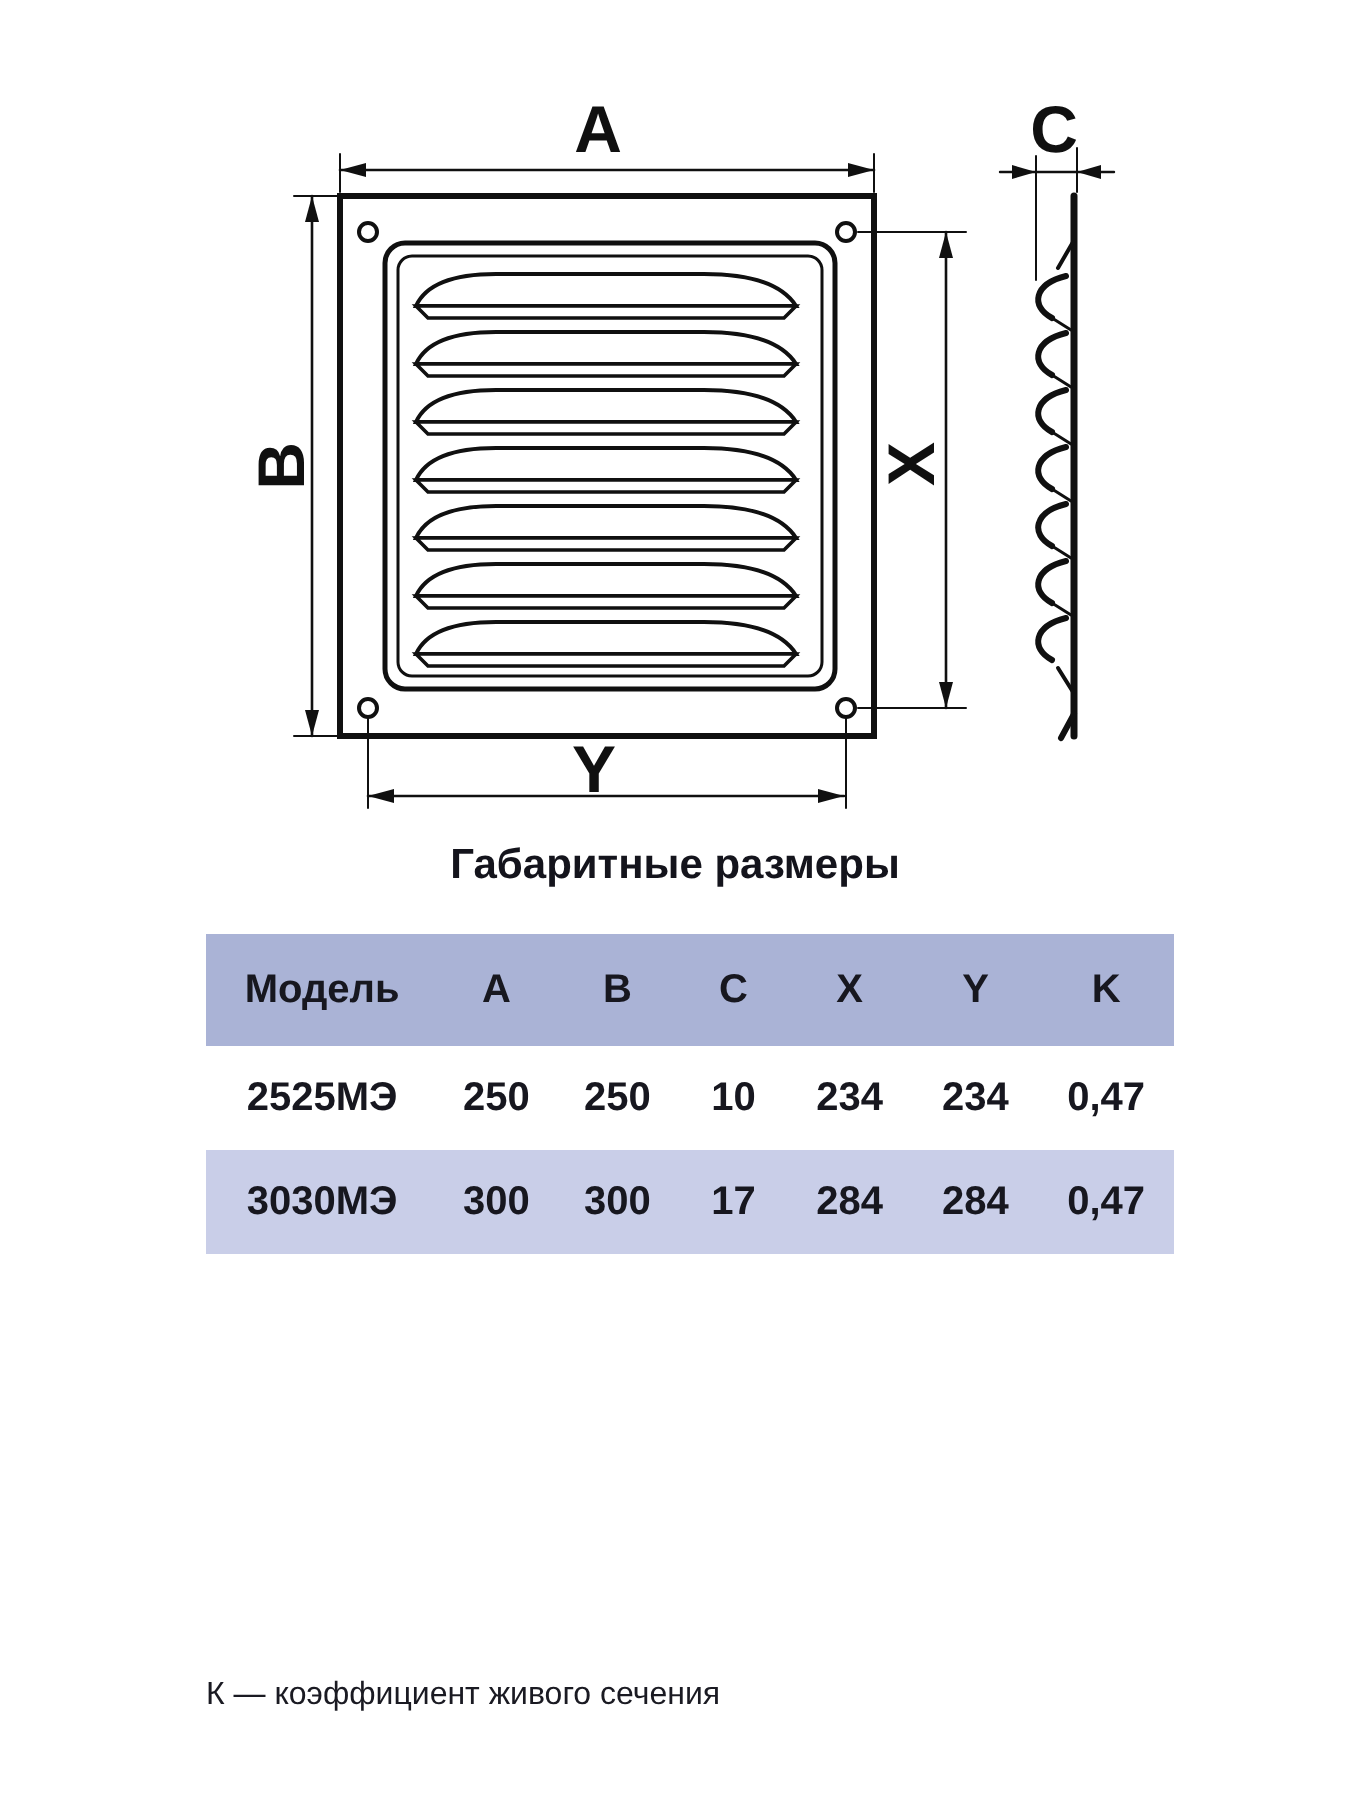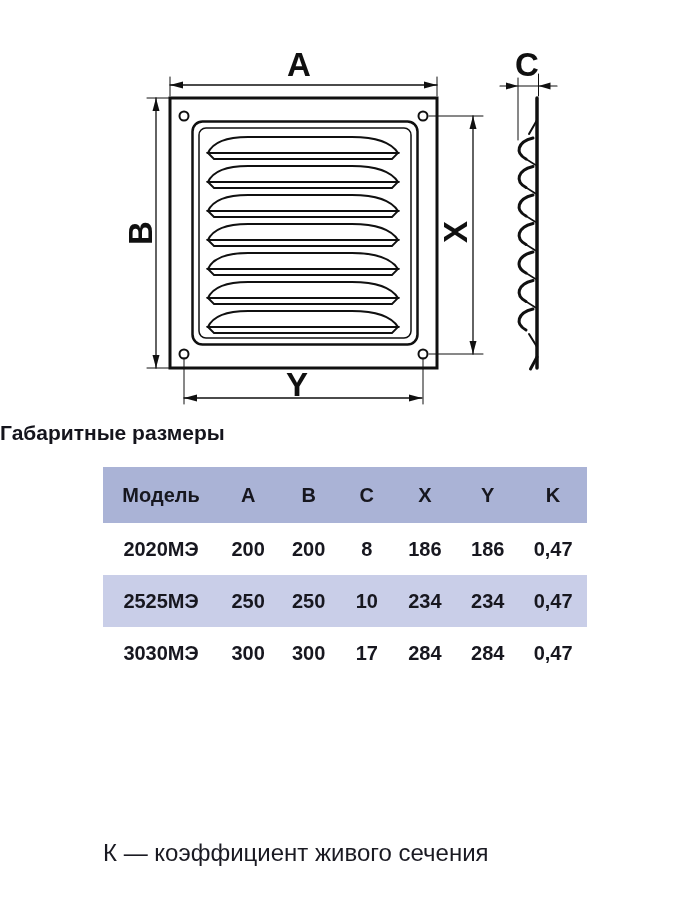--- a/index.html
+++ b/index.html
@@ -1,27 +1,27 @@
 <!DOCTYPE html>
 <html><head>
 <meta charset="utf-8">
 <style>
   html,body{margin:0;padding:0;background:#ffffff;}
   .canvas{position:relative;width:675px;height:900px;background:#ffffff;overflow:hidden;
           font-family:"Liberation Sans",sans-serif;color:#17171f;}
   .diagram{position:absolute;left:0;top:0;}
-  .section-title{position:absolute;left:0;top:421px;width:675px;
+  .section-title{position:absolute;left:0;top:421px;width:675px;text-align:center;
                  font-size:21px;font-weight:bold;color:#14141c;}
   .dim-table{position:absolute;left:103px;top:467px;width:484px;border-collapse:collapse;
              table-layout:fixed;font-size:20px;font-weight:600;color:#17171f;}
   .dim-table th{height:56px;background:#aab3d6;font-weight:600;text-align:center;
                 vertical-align:middle;padding:0;}
   .dim-table td{height:52px;text-align:center;vertical-align:middle;padding:0;}
   .dim-table tbody tr:nth-child(even) td{background:#c9cee8;}
-  .footnote{position:absolute;left:103px;top:839px;font-size:24px;color:#1a1a22;}
+  .footnote{position:absolute;left:103px;top:839px;font-size:16px;color:#1a1a22;}
   svg text{font-family:"Liberation Sans",sans-serif;font-weight:bold;font-size:33px;fill:#101010;}
 </style>
 </head>
 <body>
 
 <div class="canvas">
 
   <svg class="diagram" width="675" height="420" viewBox="0 0 675 420">
     <g stroke="#101010" fill="none" stroke-linecap="round">
 
@@ -141,29 +141,20 @@
         <th>A</th>
         <th>B</th>
         <th>C</th>
         <th>X</th>
         <th>Y</th>
         <th>K</th>
       </tr>
     </thead>
     <tbody>
       <tr>
-        <td>2020МЭ</td>
-        <td>200</td>
-        <td>200</td>
-        <td>8</td>
-        <td>186</td>
-        <td>186</td>
-        <td>0,47</td>
-      </tr>
-      <tr>
         <td>2525МЭ</td>
         <td>250</td>
         <td>250</td>
         <td>10</td>
         <td>234</td>
         <td>234</td>
         <td>0,47</td>
       </tr>
       <tr>
         <td>3030МЭ</td>

